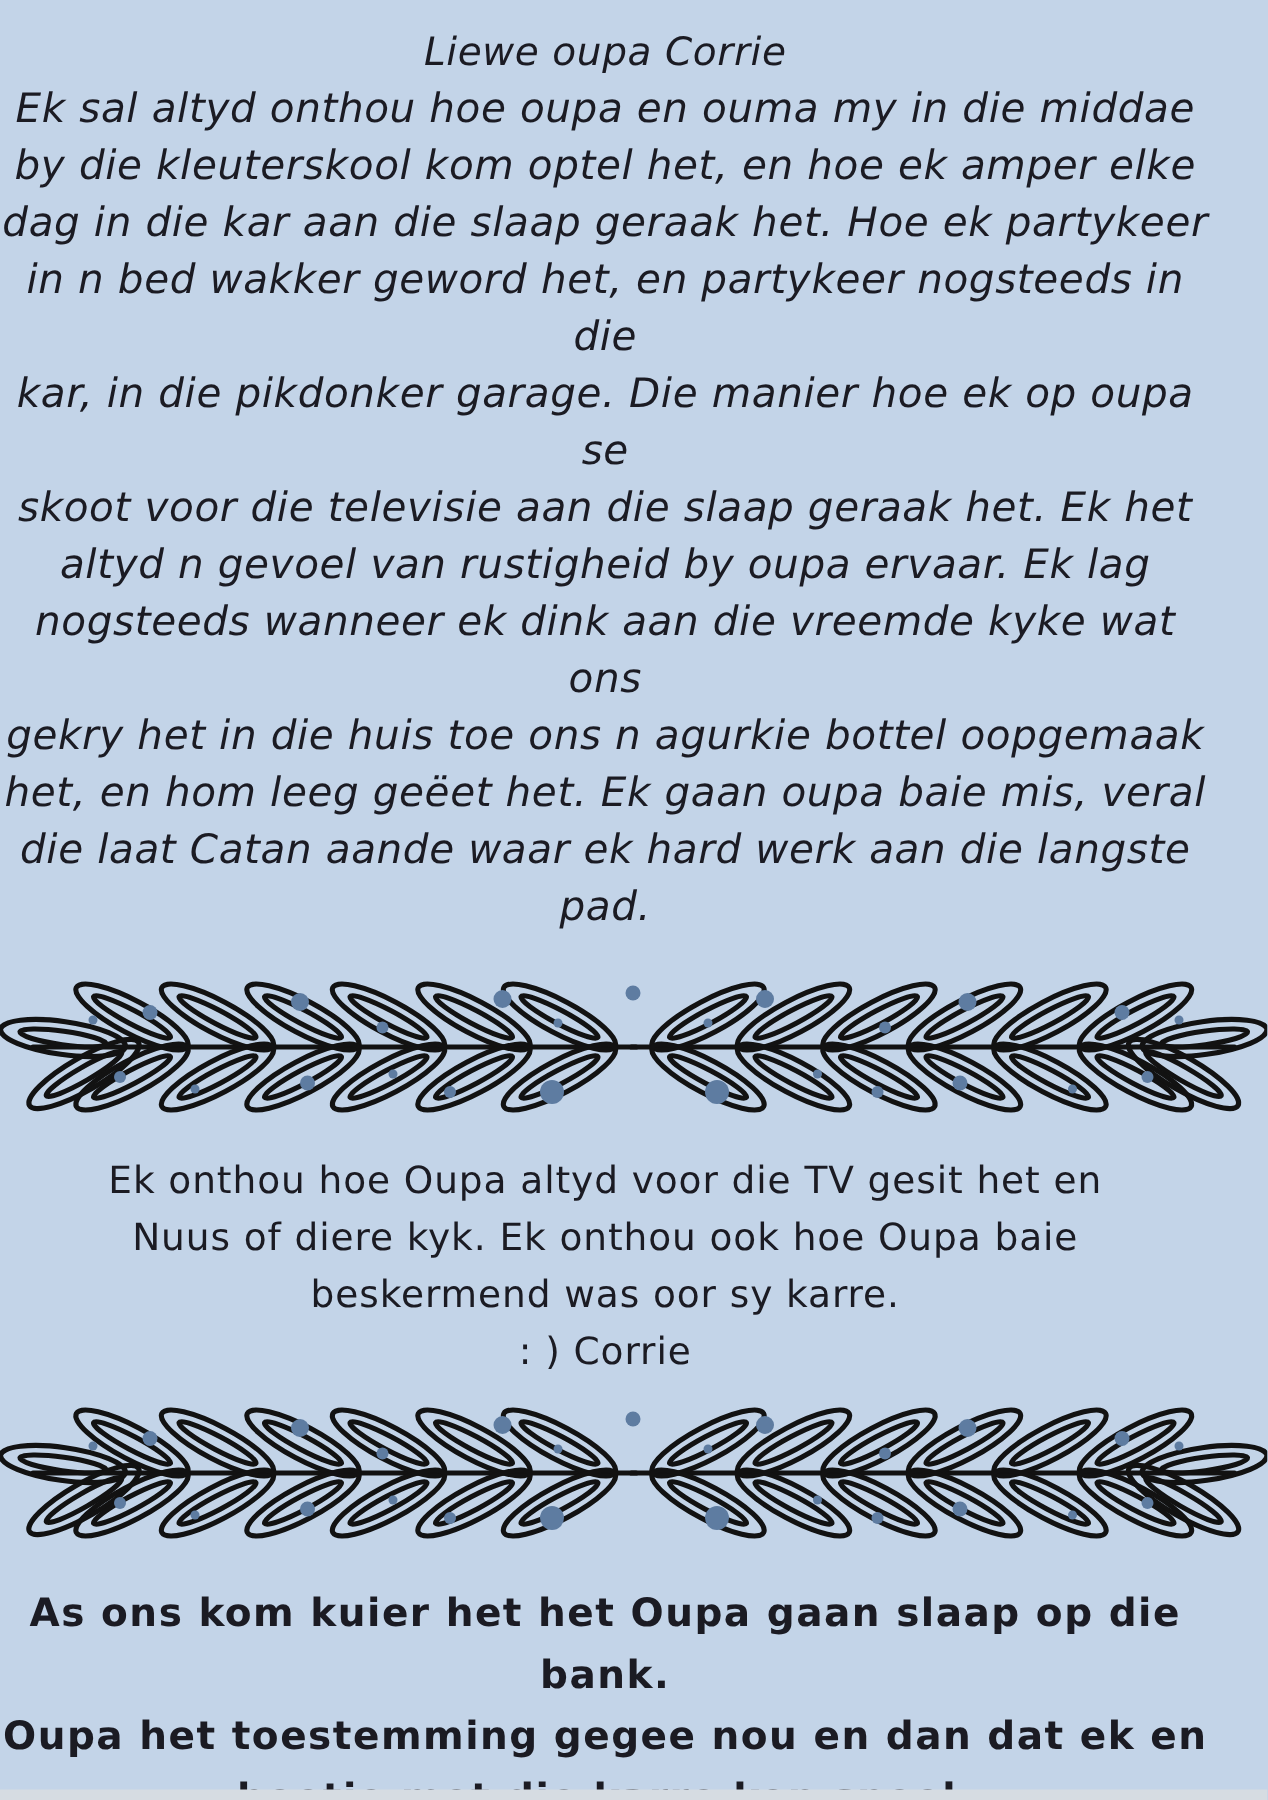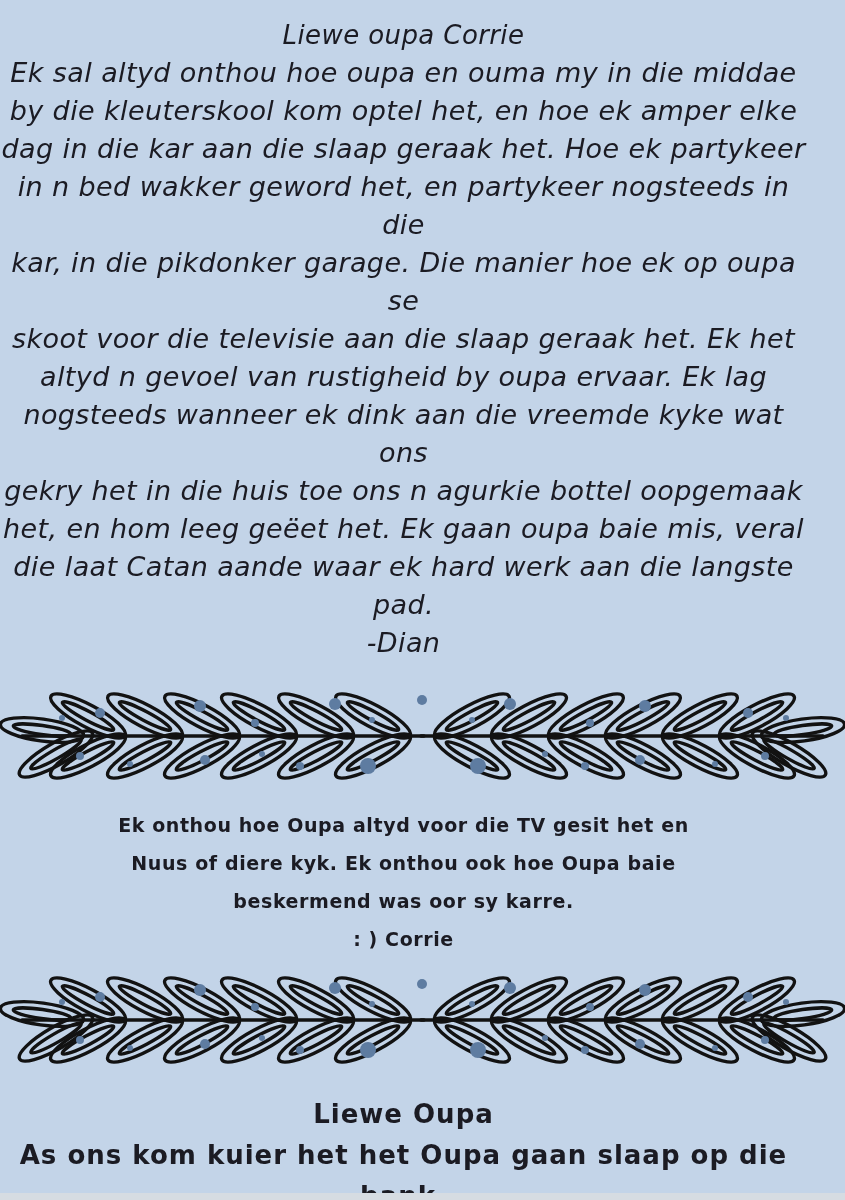--- a/index.html
+++ b/index.html
@@ -20,21 +20,21 @@
   }
   .card{width:807px;height:1200px;position:relative;}
   .letter{text-align:center;}
   .letter .heading,.letter .body,.letter .signature{white-space:pre-line;}
 
   
   .letter-1{padding-top:16px;font-style:italic;font-size:27px;line-height:38px;letter-spacing:.4px;}
   .letter-1 .heading{font-size:26px;}
 
   
-  .letter-2{margin-top:18px;font-weight:bold;font-size:19px;line-height:38px;letter-spacing:.6px;}
+  .letter-2{margin-top:18px;font-weight:normal;font-size:25px;line-height:38px;letter-spacing:.6px;}
 
   
   .letter-3{margin-top:22px;font-weight:bold;font-size:26px;line-height:41px;letter-spacing:1px;}
 
   .divider{display:block;margin:0 auto;}
   .divider-1{margin-top:26px;}
   .divider-2{margin-top:14px;}
   svg .stroke{fill:none;stroke:var(--branch);stroke-width:3.4;stroke-linecap:round;}
   svg .dot{fill:var(--dot);stroke:none;}
 
@@ -55,21 +55,20 @@
 dag in die kar aan die slaap geraak het. Hoe ek partykeer
 in n bed wakker geword het, en partykeer nogsteeds in die
 kar, in die pikdonker garage. Die manier hoe ek op oupa se
 skoot voor die televisie aan die slaap geraak het. Ek het
 altyd n gevoel van rustigheid by oupa ervaar. Ek lag
 nogsteeds wanneer ek dink aan die vreemde kyke wat ons
 gekry het in die huis toe ons n agurkie bottel oopgemaak
 het, en hom leeg geëet het. Ek gaan oupa baie mis, veral
 die laat Catan aande waar ek hard werk aan die langste
 pad.</div>
-    <div class="signature">-Dian</div>
   </section>
 
   <svg class="divider divider-1" width="845" height="100" viewBox="0 0 845 100" aria-hidden="true">
     <defs>
       <g id="leaf" class="stroke">
         <ellipse rx="42" ry="11"></ellipse>
         <ellipse rx="29" ry="4.5"></ellipse>
       </g>
       <g id="halfbranch">
         <path class="stroke" d="M0 0 H-402"></path>
@@ -126,21 +125,20 @@
 Nuus of diere kyk. Ek onthou ook hoe Oupa baie
 beskermend was oor sy karre.</div>
     <div class="signature">: ) Corrie</div>
   </section>
 
   <svg class="divider divider-2" width="845" height="100" viewBox="0 0 845 100" aria-hidden="true">
     <use href="#laurel"></use>
   </svg>
 
   <section class="letter letter-3">
-    <div class="heading">Liewe Oupa</div>
     <div class="body">As ons kom kuier het het Oupa gaan slaap op die bank.
 Oupa het toestemming gegee nou en dan dat ek en
 boetie met die karre kon speel.
 Ek is baie lief vir Oupa.</div>
 
   </section>
 
   <div class="bottom-strip"></div>
 </div>
 

